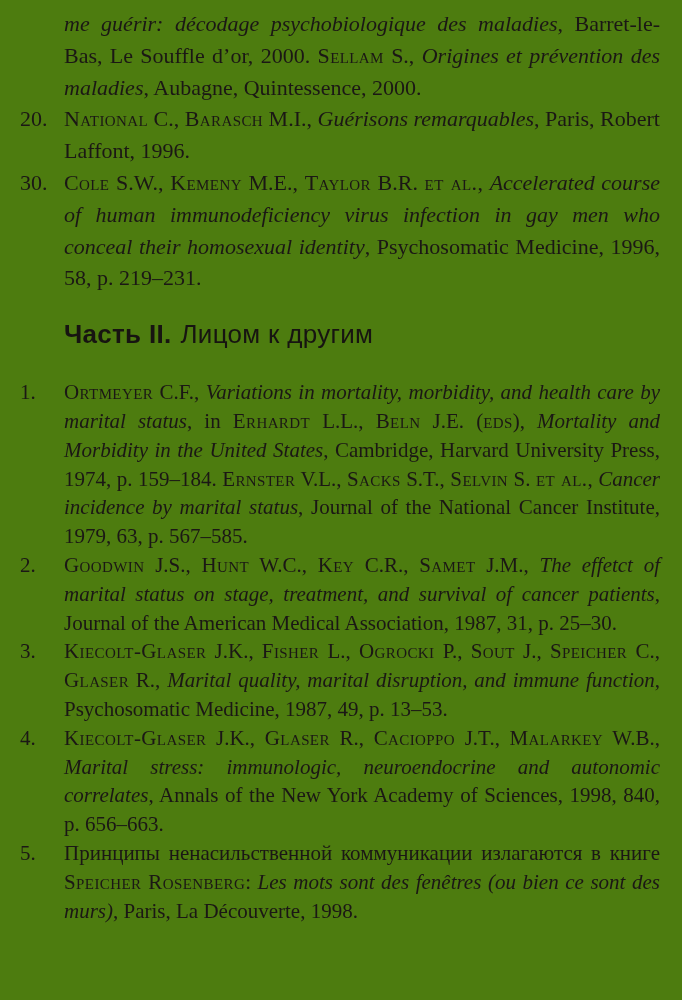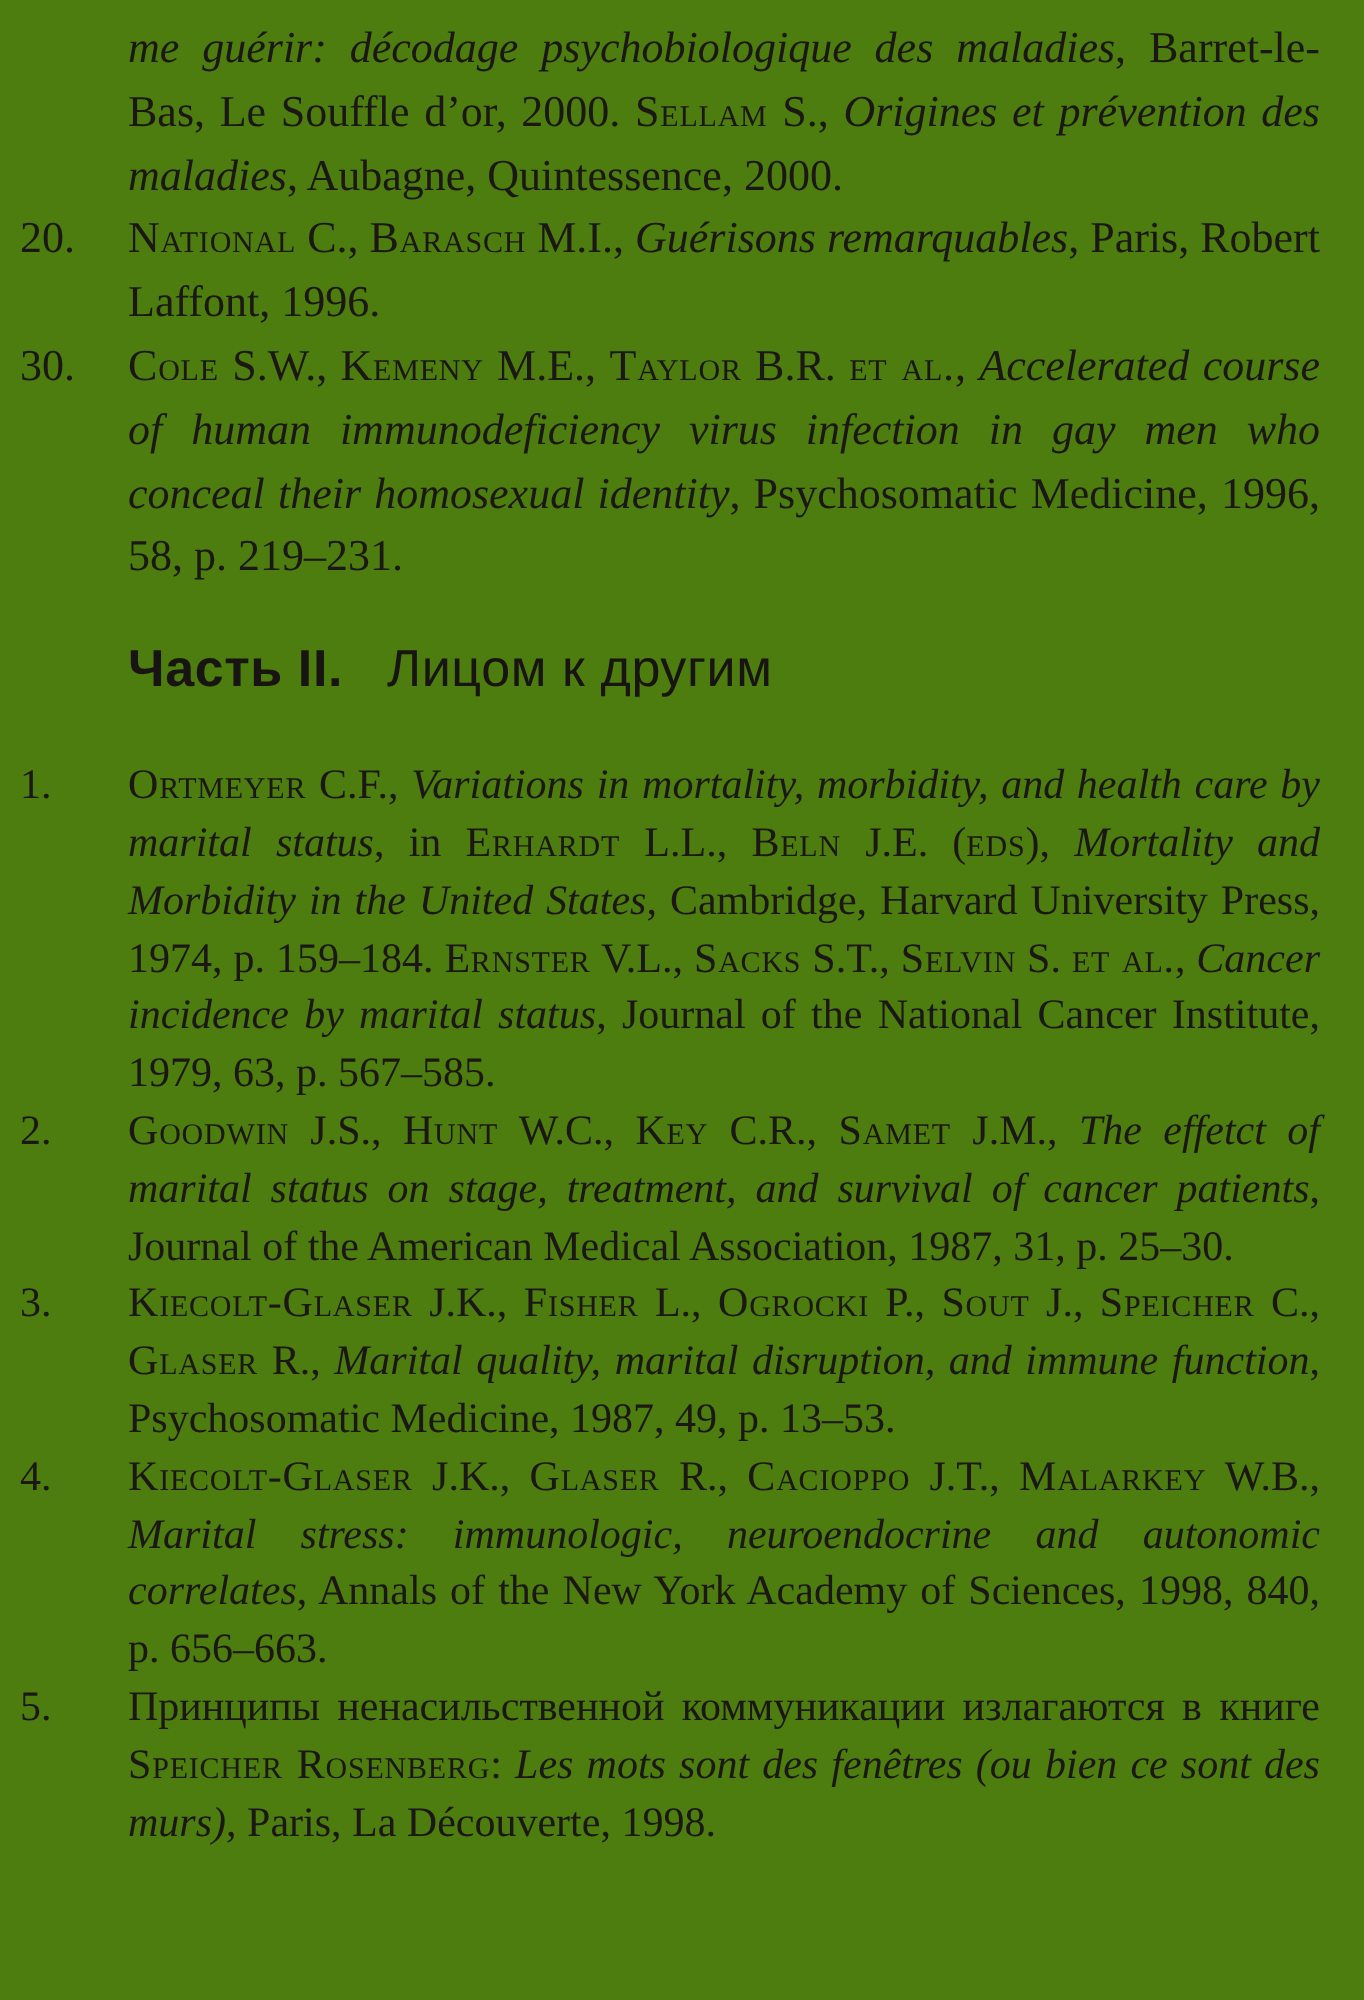--- a/index.html
+++ b/index.html
@@ -18,21 +18,21 @@
     padding: 8px 22px 0 8px;
     overflow: hidden;
   }
   .ref-section { display: block; }
   .entry {
     position: relative;
     padding-left: 56px;
   }
   .entry .num {
     position: absolute;
-    left: 2px;
+    left: 12px;
     top: 0;
   }
   .entry-text {
     margin: 0;
     text-align: justify;
     text-justify: inter-word;
   }
   
   .sec-1 .entry-text, .sec-1 .num {
     font-size: 22px;
@@ -53,21 +53,21 @@
     font-family: "Liberation Sans", "DejaVu Sans", sans-serif;
     font-size: 26px;
     line-height: 36px;
     font-weight: normal;
     color: #171411;
     margin: 22px 0 26px 56px;
     letter-spacing: 0.3px;
   }
   .part-label {
     font-weight: bold;
-    margin-right: 22px;
+    margin-right: 9px;
   }
 </style>
 </head>
 <body>
 
 <div class="page">
 
   <section class="ref-section sec-1" id="section-refs-part1">
       <div class="entry">
         <span class="num"></span>

